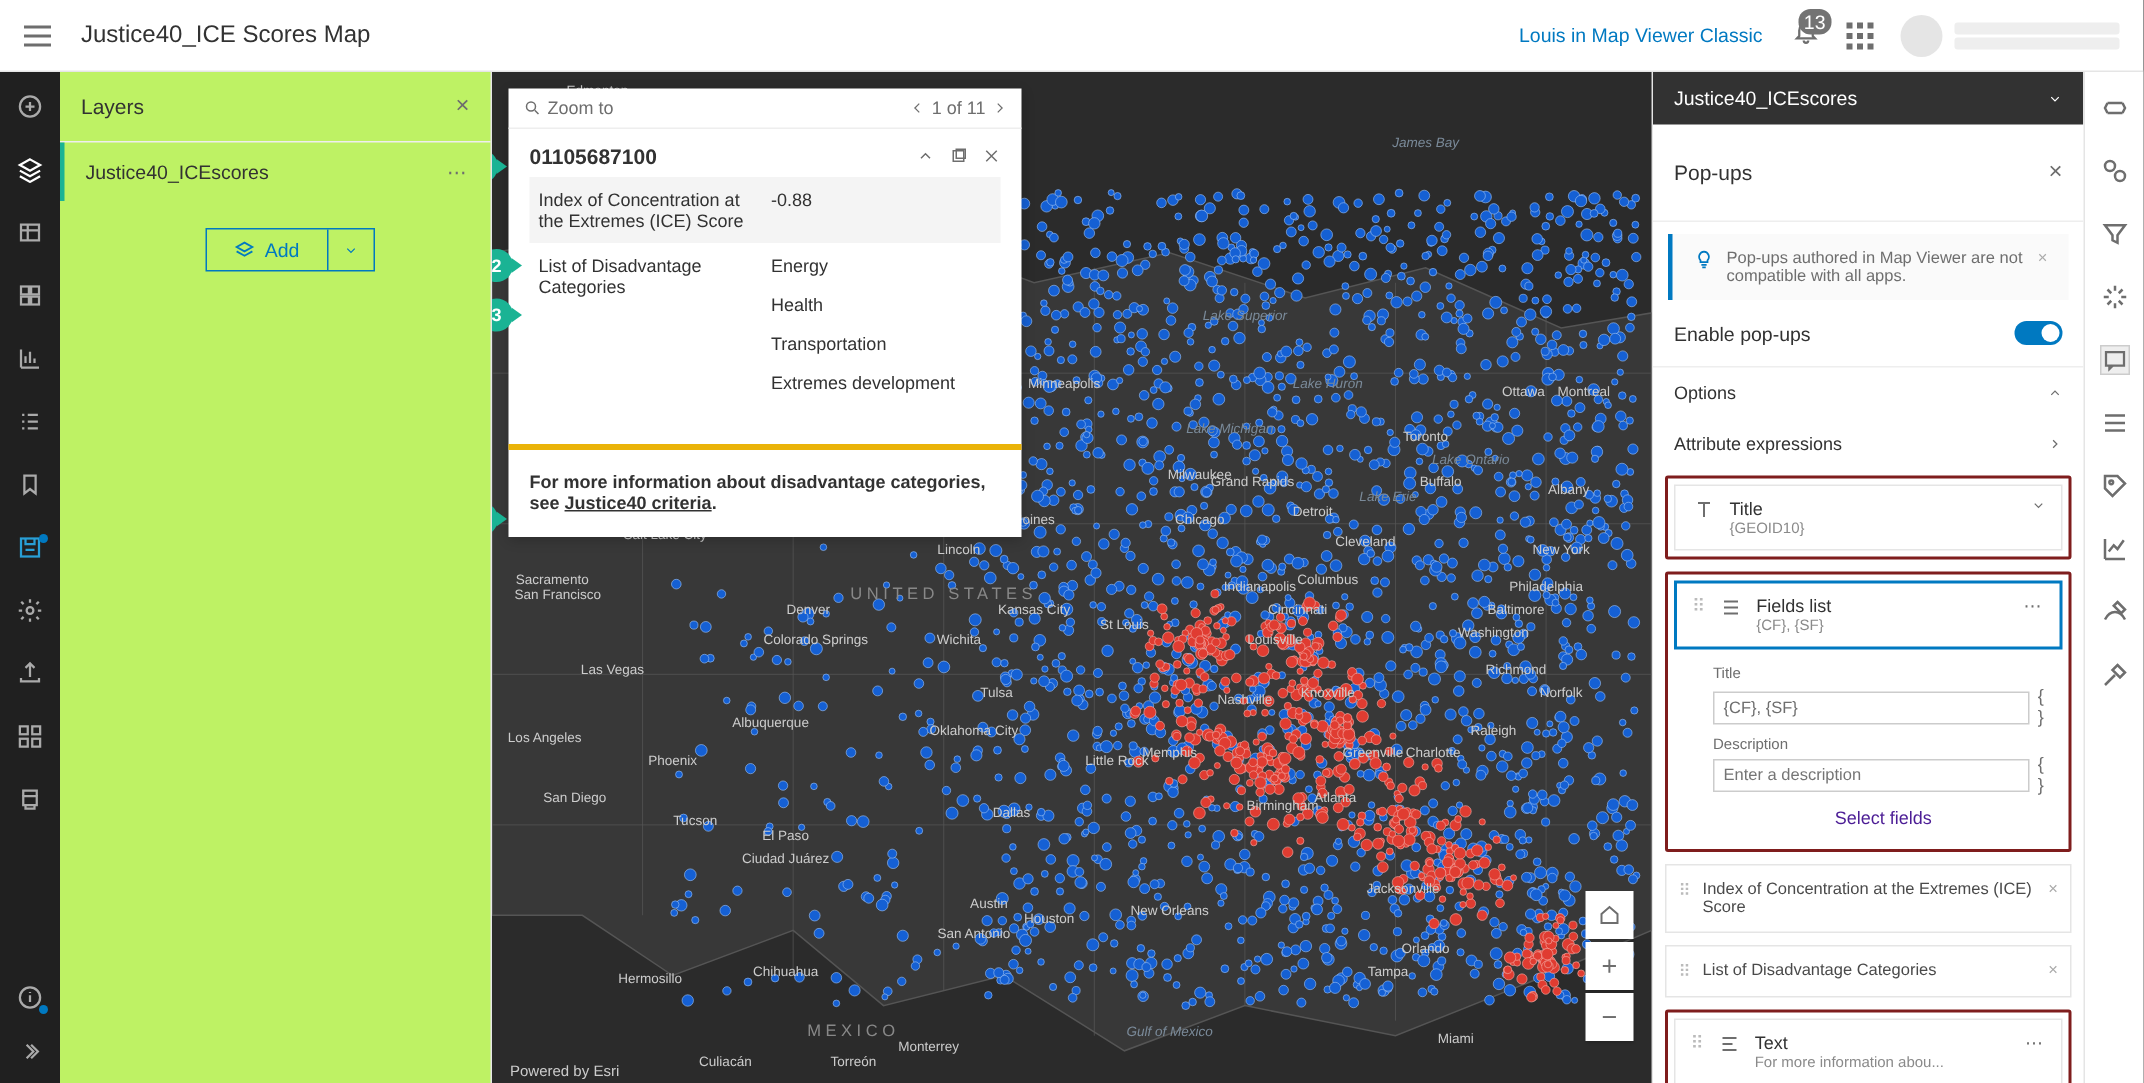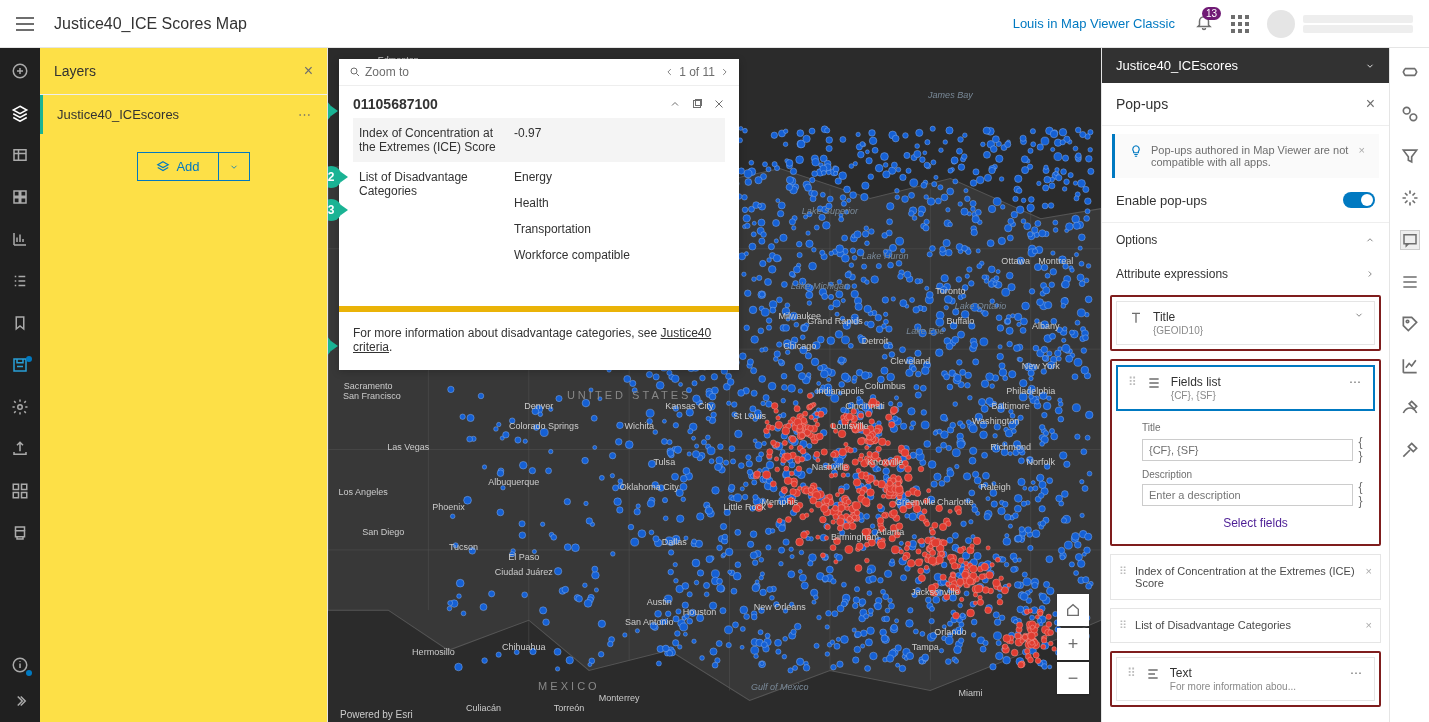--- a/index.html
+++ b/index.html
@@ -5,80 +5,80 @@
 * { margin:0; padding:0; box-sizing:border-box; font-family:"Segoe UI",Arial,sans-serif; }
 body { width:1429px; height:722px; background:#fff; overflow:hidden; position:relative; }
 .topbar { height:48px; border-bottom:1px solid #e5e5e5; display:flex; align-items:center; padding:0 16px; }
 .hamburger { width:18px; height:14px; display:flex; flex-direction:column; justify-content:space-between; cursor:pointer; }
 .hamburger span { height:2px; background:#6e6e6e; }
 .app-title { margin-left:20px; font-size:16px; color:#323232; }
 .topbar-spacer { flex:1; }
 .top-link { color:#0079c1; font-size:13px; cursor:pointer; margin-right:20px; }
 .bell { position:relative; margin-right:18px; cursor:pointer; }
 .bell svg { width:18px; height:18px; }
-.bell-badge { position:absolute; top:-6px; right:-8px; background:#701a75; color:#fff; font-size:10px; padding:1px 4px; border-radius:8px; }
+.bell-badge { position:absolute; top:-6px; right:-8px; background:#737373; color:#fff; font-size:13px; padding:1px 4px; border-radius:8px; }
 .apps-grid { width:18px; height:18px; display:grid; grid-template-columns:repeat(3,4px); grid-template-rows:repeat(3,4px); gap:3px; margin-right:18px; cursor:pointer; }
 .apps-grid span { background:#6e6e6e; }
 .avatar { width:28px; height:28px; background:#e5e5e5; border-radius:50%; margin-right:8px; }
 .user-text { font-size:11px; color:#ccc; }
 .user-text div { width:110px; height:8px; background:#eee; margin:2px 0; border-radius:2px; }
 
 .main { display:flex; height:calc(100% - 48px); }
 .left-rail { width:40px; background:#202020; display:flex; flex-direction:column; align-items:center; padding-top:14px; gap:24px; position:relative; }
 .left-rail .rail-icon { width:18px; height:18px; display:flex; align-items:center; justify-content:center; cursor:pointer; }
 .left-rail .rail-icon svg { stroke:#aaa; fill:none; }
 .left-rail .rail-icon.active svg { stroke:#fff; }
 .left-rail .rail-icon.blue svg { stroke:#289fd6; }
 .left-rail .expand { position:absolute; bottom:12px; }
 .left-rail .info-dot { position:absolute; bottom:48px; }
 .left-rail .info-dot svg { stroke:#aaa; }
 .rail-badge { position:absolute; top:0; right:-3px; width:6px; height:6px; background:#0079c1; border-radius:50%; }
 
-.layers-panel { width:288px; background:#fde047; border-right:1px solid #e5e5e5; }
+.layers-panel { width:288px; background:#bef264; border-right:1px solid #e5e5e5; }
 .layers-header { display:flex; align-items:center; justify-content:space-between; padding:14px 14px; border-bottom:1px solid #eee; }
 .layers-header h3 { font-size:14px; font-weight:400; color:#323232; }
 .layers-header .close-x { color:#6e6e6e; font-size:16px; cursor:pointer; }
 .layer-item { display:flex; align-items:center; justify-content:space-between; padding:12px 14px; font-size:13px; color:#323232; border-left:3px solid #1ab394; }
 .layer-item .dots { color:#6e6e6e; letter-spacing:2px; cursor:pointer; }
 .add-row { display:flex; justify-content:center; margin-top:18px;margin-left:20px; }
 .add-btn { display:flex; border:1px solid #0079c1; }
 .add-btn .add-main { padding:6px 18px; color:#0079c1; font-size:13px; display:flex; align-items:center; gap:6px; border-right:1px solid #0079c1; cursor:pointer; }
 .add-btn .add-caret { padding:6px 10px; display:flex; align-items:center; cursor:pointer; }
 .add-btn svg { stroke:#0079c1; }
 
 .map-area { flex:1; position:relative; background:#2a2a2a; overflow:hidden; }
 .map-svg { position:absolute; inset:0; }
-.popup { position:absolute; top:11px; left:11px; width:400px; background:#fff; box-shadow:0 2px 8px rgba(0,0,0,0.2); font-size:12px; }
+.popup { position:absolute; top:11px; left:11px; width:342px; background:#fff; box-shadow:0 2px 8px rgba(0,0,0,0.2); font-size:12px; }
 .popup-top { display:flex; align-items:center; padding:6px 10px; border-bottom:1px solid #eee; color:#6e6e6e; }
 .popup-top .zoom { display:flex; align-items:center; gap:4px; cursor:pointer; }
 .popup-top .paging { margin-left:auto; display:flex; align-items:center; gap:4px; }
 .popup-top .paging span.num { color:#6e6e6e; }
 .popup-top svg { stroke:#6e6e6e; }
 .popup-title-row { display:flex; align-items:center; padding:10px 14px 6px 14px;gap:41px; }
 .popup-title-row h4 { font-size:14px; font-weight:600; color:#323232; }
 .popup-title-row .icons { margin-left:auto; display:flex; gap:10px; }
 .popup-title-row svg { stroke:#6e6e6e; }
 .popup-sub { padding:4px 14px 12px 14px; font-size:15px; color:#323232; }
 .popup-table { padding:0 14px 10px 14px; }
 .popup-row { display:flex; font-size:12px; color:#323232; }
 .popup-row .lbl { width:155px; padding:8px 6px 8px 6px; }
 .popup-row .val { flex:1; padding:8px 6px; }
 .popup-row.shade { background:#f4f4f4; }
 .popup-row.multi .val div { margin-bottom:12px; }
-.popup-foot { padding:14px 14px 16px 14px; font-size:12px; color:#323232; border-top:6px solid #eab308; margin-top:14px; }
+.popup-foot { padding:14px 14px 16px 14px; font-size:12px; color:#323232; border-top:4px solid #eab308; margin-top:4px;font-weight:bold; }
 .popup-foot a { color:#323232; text-decoration:underline; cursor:pointer; }
 
 .map-controls { position:absolute; right:12px; bottom:28px; display:flex; flex-direction:column; gap:2px; }
 .map-btn { width:32px; height:32px; background:#fff; display:flex; align-items:center; justify-content:center; font-size:18px; color:#6e6e6e; cursor:pointer; box-shadow:0 1px 2px rgba(0,0,0,0.2); }
 .attribution { position:absolute; bottom:2px; left:12px; right:12px; font-size:10px; color:#ccc; display:flex; justify-content:space-between; }
 
 .popups-panel { width:288px; background:#fff; border-left:1px solid #e5e5e5; display:flex; flex-direction:column; overflow:hidden; }
 .popups-panel .dark-head { background:#323232; color:#fff; padding:10px 14px; font-size:13px; display:flex; justify-content:space-between; align-items:center; cursor:pointer; }
 .popups-panel .dark-head svg { stroke:#fff; }
-.popups-panel .sec-head { padding:12px 14px; font-size:14px; color:#323232; display:flex; justify-content:space-between; align-items:center; border-bottom:1px solid #eee; }
+.popups-panel .sec-head { padding:23px 14px; font-size:14px; color:#323232; display:flex; justify-content:space-between; align-items:center; border-bottom:1px solid #eee; }
 .popups-panel .sec-head .close-x { color:#6e6e6e; cursor:pointer; font-size:16px; }
 .info-strip { display:flex; align-items:flex-start; padding:10px 14px; gap:8px; font-size:11px; color:#6e6e6e; border-left:3px solid #0079c1; margin:8px 10px 0 10px; background:#fafafa; }
 .info-strip .ix { margin-left:auto; color:#aaa; cursor:pointer; }
 .info-strip svg { stroke:#0079c1; fill:none; flex-shrink:0; }
 .toggle-row { display:flex; justify-content:space-between; align-items:center; padding:14px 14px; font-size:13px; color:#323232; }
 .switch { width:32px; height:16px; background:#0079c1; border-radius:10px; position:relative; cursor:pointer; }
 .switch::after { content:""; position:absolute; width:12px; height:12px; background:#fff; border-radius:50%; top:2px; right:2px; }
 .opt-head { padding:10px 14px; font-size:12px; color:#323232; display:flex; justify-content:space-between; align-items:center; border-top:1px solid #eee; cursor:pointer; }
 .attr-row { padding:10px 14px; font-size:12px; color:#323232; display:flex; justify-content:space-between; align-items:center; cursor:pointer; }
 .card-frame { border:2px solid #7f1d1d; margin:4px 8px; padding:4px; border-radius:2px; }
@@ -2947,29 +2947,29 @@
               <rect x="9" y="3" width="12" height="12"></rect>
             </svg>
           <svg width="12" height="12" viewBox="0 0 24 24" fill="none" stroke-width="2">
               <path d="M5 5l14 14M19 5L5 19"></path>
             </svg>
         </div>
       </div>
       <div class="popup-table">
         <div class="popup-row shade">
           <div class="lbl">Index of Concentration at the Extremes (ICE) Score</div>
-          <div class="val">-0.97</div>
+          <div class="val">-0.88</div>
         </div>
         <div class="popup-row multi">
           <div class="lbl">List of Disadvantage Categories</div>
           <div class="val">
             <div>Energy</div>
             <div>Health</div>
             <div>Transportation</div>
-            <div>Workforce compatible</div>
+            <div>Extremes development</div>
           </div>
         </div>
       </div>
       <div class="popup-foot">
         <span>For more information about disadvantage categories, see </span><a>Justice40 criteria</a><span>.</span>
       </div>
     </div>
 
     <div class="map-controls">
       <div class="map-btn">

